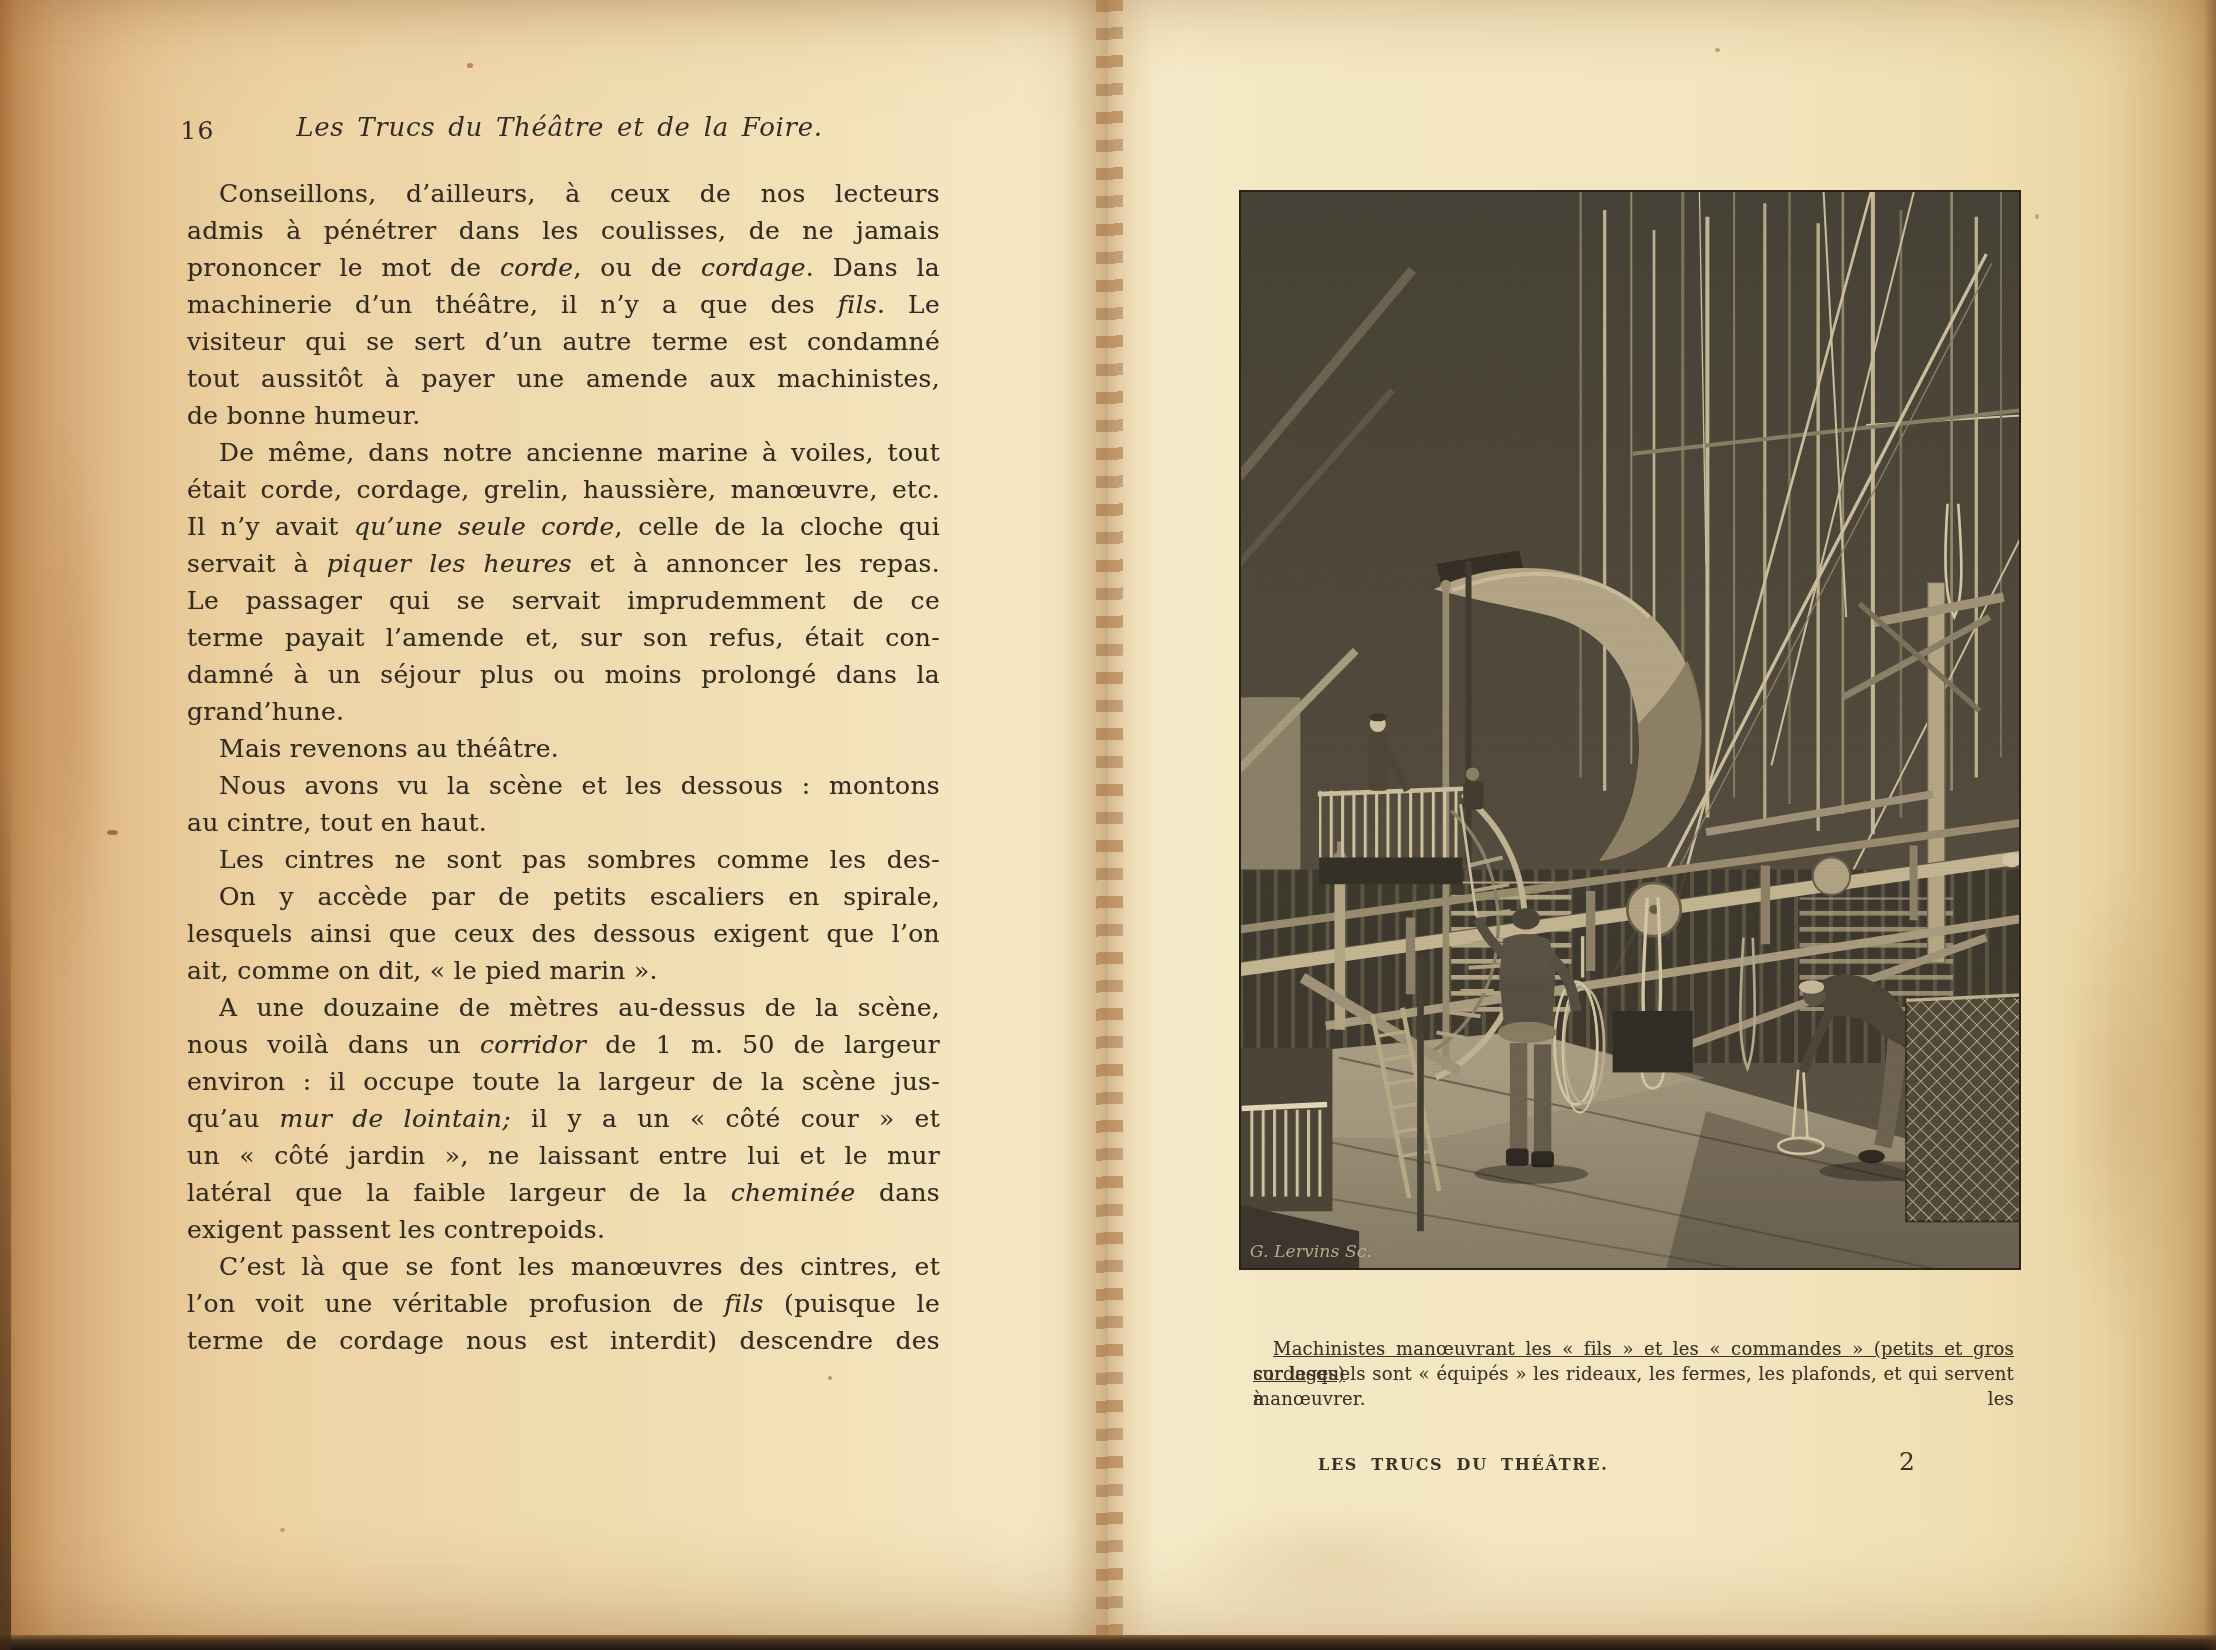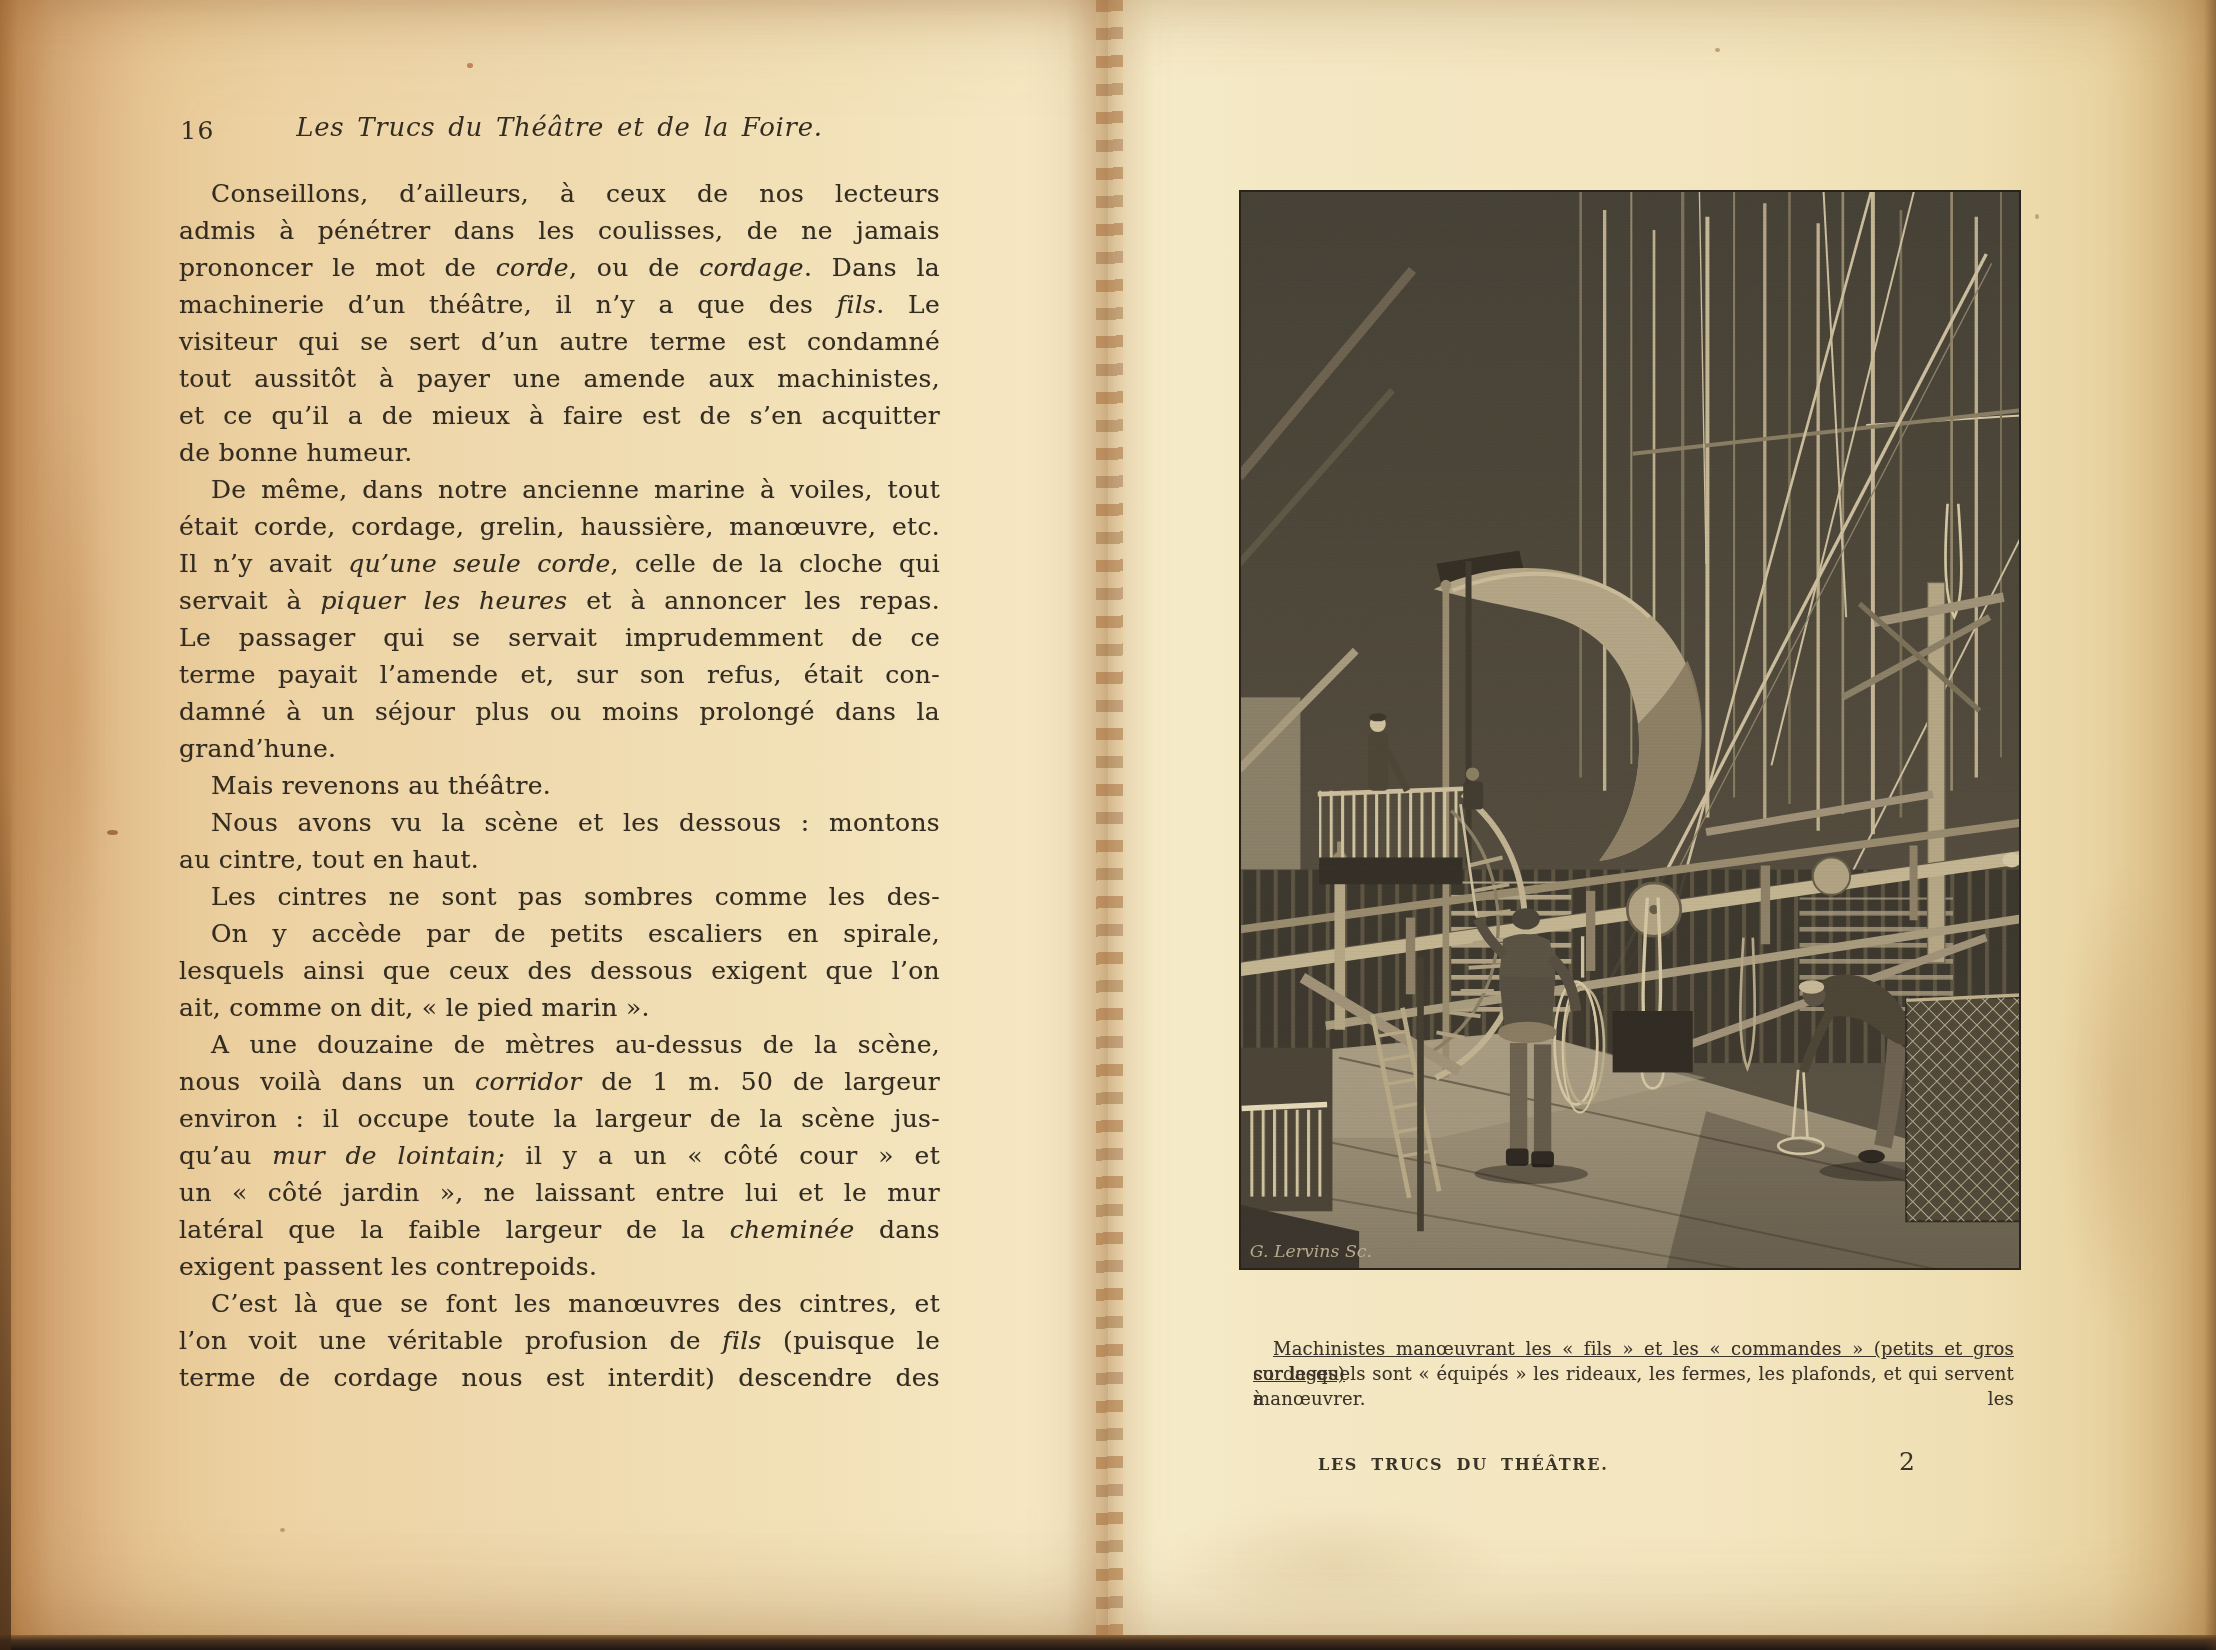--- a/index.html
+++ b/index.html
@@ -40,21 +40,21 @@
   .stain{position:absolute;border-radius:50%;filter:blur(6.7px);pointer-events:none;}
   .speck{position:absolute;border-radius:50%;pointer-events:none;}
 
   
   #header{position:absolute;left:179px;top:112px;width:761px;height:33px;}
   #page-num{position:absolute;left:1.3px;top:4px;font-size:25px;letter-spacing:1.3px;}
   #running-title{position:absolute;left:0;right:0;text-align:center;top:0;
     font-style:italic;font-size:26px;letter-spacing:0.7px;word-spacing:4px;}
   #body-lines{position:absolute;left:179px;top:175px;width:761px;}
   .tline{height:37px;line-height:37px;font-size:25px;text-align:justify;text-align-last:justify;
-         letter-spacing:0.3px;white-space:normal;text-shadow:0 0 0.7px rgba(45,35,22,.35);}
+         letter-spacing:0.3px;white-space:normal;text-shadow:0 0 0.7px rgba(45,35,22,.35);margin-left:8px;}
   .tline.indent{text-indent:32px;}
   .tline.endline{text-align-last:left;}
   .tline em{font-style:italic;}
 
   
   #plate{position:absolute;left:131px;top:190px;width:782px;height:1080px;border-radius:19px;}
   #plate svg{display:block;width:100%;height:100%;}
 
   
   #caption-title{position:absolute;left:131px;top:1301px;width:782px;text-align:center;
@@ -78,21 +78,20 @@
       <span id="page-num">16</span>
       <span id="running-title">Les Trucs du Théâtre et de la Foire.</span>
     </div>
     <div id="body-lines">
         <div class="tline indent"><span>Conseillons, d’ailleurs, à ceux de nos lecteurs</span></div>
         <div class="tline"><span>admis à pénétrer dans les coulisses, de ne jamais</span></div>
         <div class="tline"><span>prononcer le mot de </span><em>corde</em><span>, ou de </span><em>cordage</em><span>. Dans la</span></div>
         <div class="tline"><span>machinerie d’un théâtre, il n’y a que des </span><em>fils</em><span>. Le</span></div>
         <div class="tline"><span>visiteur qui se sert d’un autre terme est condamné</span></div>
         <div class="tline"><span>tout aussitôt à payer une amende aux machinistes,</span></div>
-        <div class="tline"><span>et ce qu’il a de mieux à faire est de s’en acquitter</span></div>
         <div class="tline endline"><span>de bonne humeur.</span></div>
         <div class="tline indent"><span>De même, dans notre ancienne marine à voiles, tout</span></div>
         <div class="tline"><span>était corde, cordage, grelin, haussière, manœuvre, etc.</span></div>
         <div class="tline"><span>Il n’y avait </span><em>qu’une seule corde</em><span>, celle de la cloche qui</span></div>
         <div class="tline"><span>servait à </span><em>piquer les heures</em><span> et à annoncer les repas.</span></div>
         <div class="tline"><span>Le passager qui se servait imprudemment de ce</span></div>
         <div class="tline"><span>terme payait l’amende et, sur son refus, était con-</span></div>
         <div class="tline"><span>damné à un séjour plus ou moins prolongé dans la</span></div>
         <div class="tline endline"><span>grand’hune.</span></div>
         <div class="tline indent endline"><span>Mais revenons au théâtre.</span></div>

